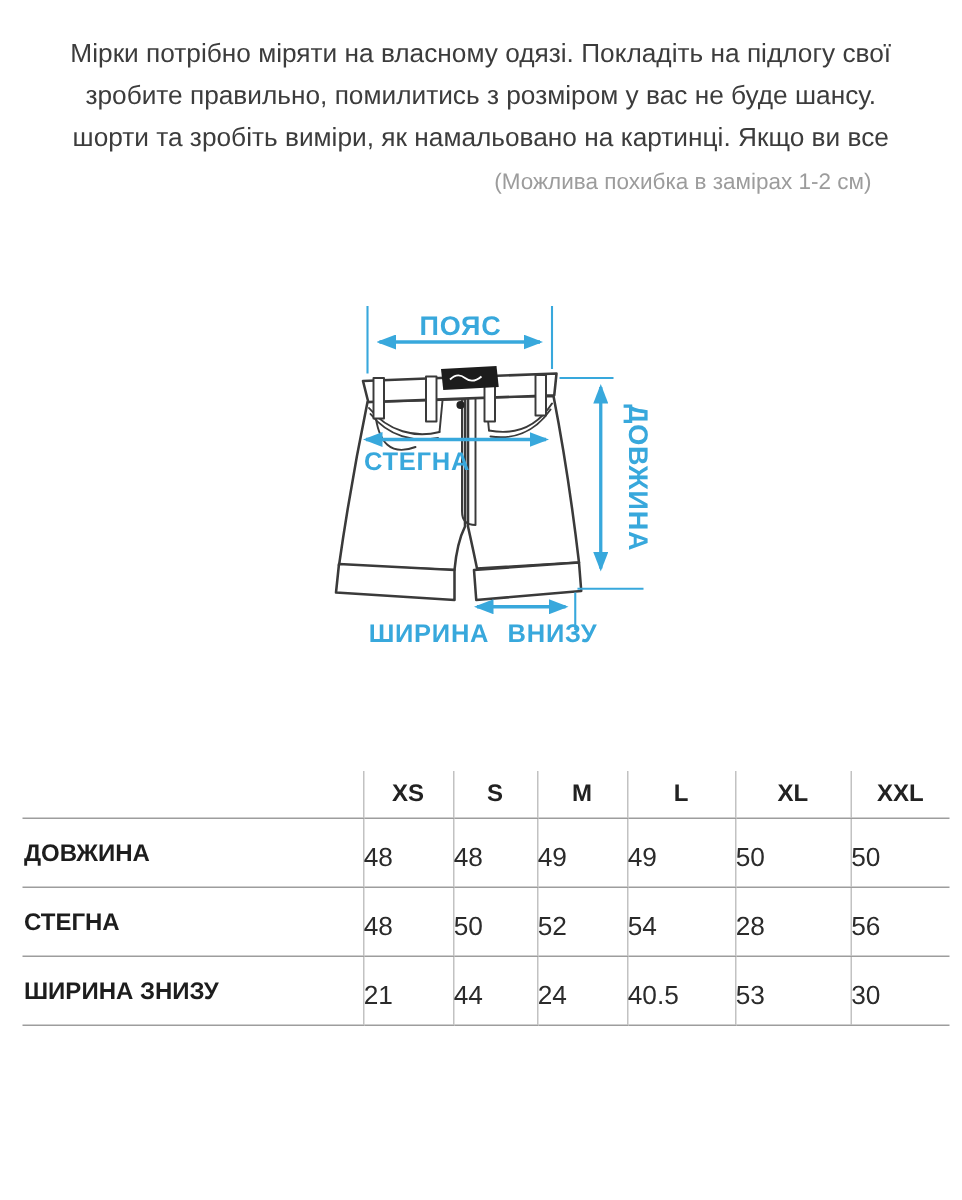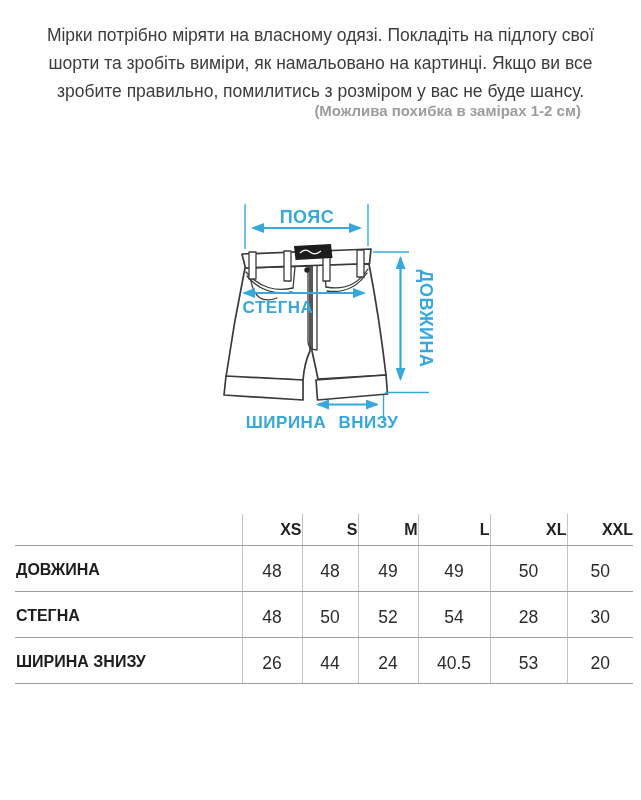--- a/index.html
+++ b/index.html
@@ -3,60 +3,60 @@
 <meta charset="utf-8">
 <style>
   :root { --accent:#38a8dc; --ink:#383838; --line-h:#9d9d9d; --line-v:#c2c2c2; }
   * { margin:0; padding:0; box-sizing:border-box; }
   body { background:#fff; font-family:"Liberation Sans","DejaVu Sans",sans-serif; }
   .page { position:relative; width:641px; height:800px; background:#ffffff; overflow:hidden;border-radius:17px; }
 
   
   .intro { position:absolute; top:21px; left:0; width:641px; text-align:center;
            font-size:17.5px; line-height:28px; color:#3c3c3c; }
-  .intro-note { position:absolute; top:102px; right:60px; font-size:15px; color:#9c9c9c;font-weight:bold; }
+  .intro-note { position:absolute; top:113px; right:60px; font-size:15px; color:#9c9c9c; }
 
   
   .diagram { position:absolute; left:185px; top:195px; width:285px; height:250px; }
   .draw { stroke:#3a3a3a; stroke-width:1.7; fill:none; stroke-linejoin:round; stroke-linecap:round; }
   .draw-fill { fill:#ffffff; }
   .draw-thin { stroke-width:1.3; }
   .meas { stroke:var(--accent); fill:none; }
   .meas-ext { stroke-width:1.4; }
   .meas-arrow { stroke-width:2.2; }
   .accent-fill { fill:var(--accent); }
   .meas-label { fill:var(--accent); font-family:"Liberation Sans","DejaVu Sans",sans-serif;
                 font-weight:bold; font-size:18px; letter-spacing:.5px; }
   .meas-label.small { font-size:17px; }
   .meas-label.wide { word-spacing:7px; }
 
   
   .size-table { position:absolute; left:15px; top:514px; width:618px;
                 border-collapse:collapse; table-layout:fixed; }
   .size-table thead th { height:31px; vertical-align:bottom; padding-bottom:6px;
                          font-size:16px; font-weight:bold; color:#222;
-                         border-bottom:1px solid var(--line-h); border-left:1px solid var(--line-v);text-align:right; }
+                         border-bottom:1px solid var(--line-h); border-left:1px solid var(--line-v); }
   .size-table thead th:first-child { border-left:none; }
   .size-table tbody tr { height:46px; }
   .size-table tbody th { text-align:left; font-size:16px; font-weight:bold; color:#1d1d1d;
                          vertical-align:bottom; padding:0 0 12px 1px;
                          border-bottom:1px solid var(--line-h); }
-  .size-table tbody td { text-align:center; font-size:17.5px; color:#2b2b2b;
+  .size-table tbody td { font-size:17.5px; color:#2b2b2b;
                          vertical-align:bottom; padding-bottom:9px;
                          border-bottom:1px solid var(--line-h); border-left:1px solid var(--line-v); }
 </style>
 </head>
 <body>
 
 <div class="page">
 
   <div class="intro">
     <div>Мірки потрібно міряти на власному одязі. Покладіть на підлогу свої</div>
+    <div>зробите правильно, помилитись з розміром у вас не буде шансу.</div>
     <div>шорти та зробіть виміри, як намальовано на картинці. Якщо ви все</div>
-    <div>зробите правильно, помилитись з розміром у вас не буде шансу.</div>
   </div>
   <div class="intro-note">(Можлива похибка в замірах 1-2 см)</div>
 
   <svg class="diagram" viewBox="185 195 285 250" xmlns="http://www.w3.org/2000/svg">
     <defs>
       <marker id="arrow" viewBox="0 0 13 10" markerWidth="13" markerHeight="10" refX="11" refY="5" orient="auto-start-reverse" markerUnits="userSpaceOnUse">
         <path d="M0 0 L13 5 L0 10 Z" class="accent-fill"></path>
       </marker>
     </defs>
 
@@ -146,27 +146,27 @@
           <td>50</td>
           <td>50</td>
         </tr>
         <tr>
           <th>СТЕГНА</th>
           <td>48</td>
           <td>50</td>
           <td>52</td>
           <td>54</td>
           <td>28</td>
-          <td>30</td>
+          <td>56</td>
         </tr>
         <tr>
           <th>ШИРИНА ЗНИЗУ</th>
-          <td>26</td>
+          <td>21</td>
           <td>44</td>
           <td>24</td>
           <td>40.5</td>
           <td>53</td>
-          <td>20</td>
+          <td>30</td>
         </tr>
       </tbody>
   </table>
 
 </div>
 
 </body></html>

